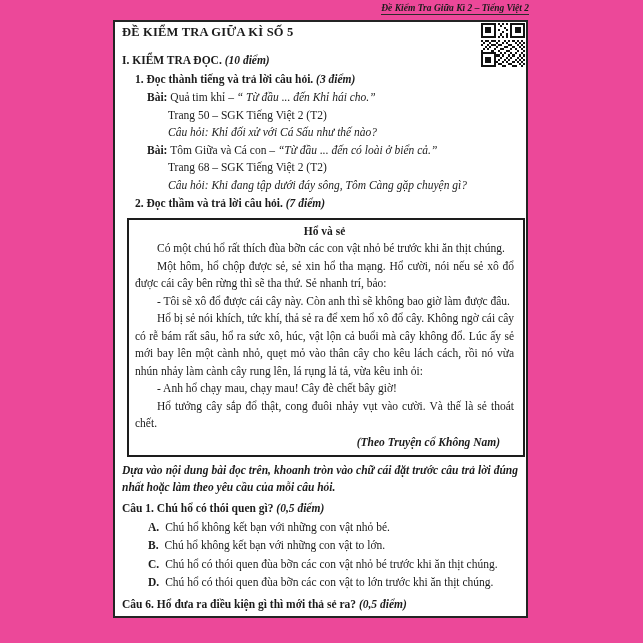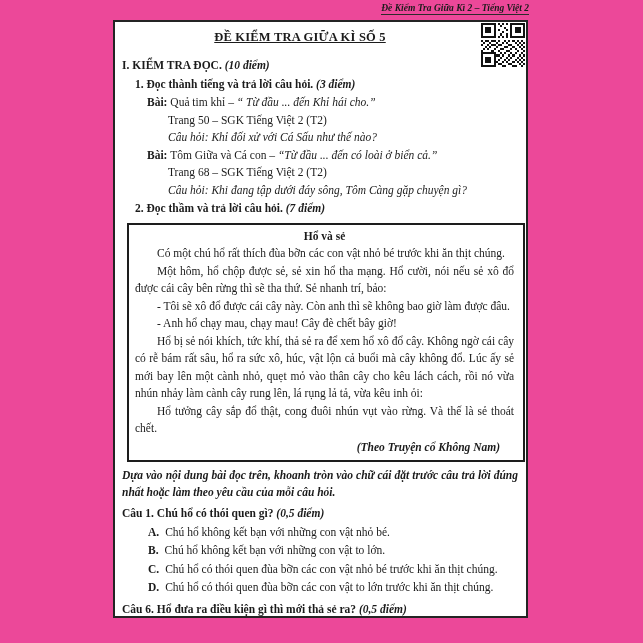--- a/index.html
+++ b/index.html
@@ -14,22 +14,22 @@
   }
   .sheet{
     position:absolute;left:113px;top:20px;width:415px;height:598px;
     box-sizing:border-box;border:2px solid #242424;background:#ffffff;
     padding:2px 8px 0 7px;overflow:hidden;
     font-size:11.5px;line-height:18.5px;
   }
   .qr{position:absolute;top:1px;right:1px;width:44px;height:44px;}
   .qr svg{display:block;width:44px;height:44px;}
   .exam-title{
-    text-align:center;font-weight:bold;font-size:12.5px;
-    margin-top:5px;margin-right:40px;letter-spacing:.2px;line-height:16px;text-decoration:underline;
+    text-align:left;font-weight:bold;font-size:12.5px;
+    margin-right:40px;letter-spacing:.2px;line-height:16px;
   }
   .sec-heading{font-weight:bold;margin-top:11px;line-height:19px;}
   .part-heading{font-weight:bold;margin-left:13px;line-height:19px;}
   .bi{font-style:italic;font-weight:bold;}
   .it{font-style:italic;}
   .b{font-weight:bold;}
   .reading-line{margin-left:25px;line-height:17.5px;}
   .reading-sub{margin-left:46px;line-height:17.5px;}
   .story-box{
     box-sizing:border-box;border:2px solid #1d1d1d;
@@ -136,23 +136,23 @@
       <span>2.</span>
       <span>Đọc thầm và trả lời câu hỏi.</span>
       <span class="bi">(7 điểm)</span>
     </div>
 
     <div class="story-box">
       <div class="story-title">Hổ và sẻ</div>
       <p>Có một chú hổ rất thích đùa bỡn các con vật nhỏ bé trước khi ăn thịt chúng.</p>
       <p>Một hôm, hổ chộp được sẻ, sẻ xin hổ tha mạng. Hổ cười, nói nếu sẻ xô đổ được cái cây bên rừng thì sẽ tha thứ. Sẻ nhanh trí, bảo:</p>
       <p>- Tôi sẽ xô đổ được cái cây này. Còn anh thì sẽ không bao giờ làm được đâu.</p>
+      <p>Hổ bị sẻ nói khích, tức khí, thả sẻ ra để xem hổ xô đổ cây. Không ngờ cái cây có rễ bám rất sâu, hổ ra sức xô, húc, vật lộn cả buổi mà cây không đổ. Lúc ấy sẻ mới bay lên một cành nhỏ, quẹt mỏ vào thân cây cho kêu lách cách, rồi nó vừa nhún nhảy làm cành cây rung lên, lá rụng lả tả, vừa kêu inh ỏi:</p>
       <p>- Anh hổ chạy mau, chạy mau! Cây đè chết bây giờ!</p>
-      <p>Hổ bị sẻ nói khích, tức khí, thả sẻ ra để xem hổ xô đổ cây. Không ngờ cái cây có rễ bám rất sâu, hổ ra sức xô, húc, vật lộn cả buổi mà cây không đổ. Lúc ấy sẻ mới bay lên một cành nhỏ, quẹt mỏ vào thân cây cho kêu lách cách, rồi nó vừa nhún nhảy làm cành cây rung lên, lá rụng lả tả, vừa kêu inh ỏi:</p>
-      <p>Hổ tưởng cây sắp đổ thật, cong đuôi nhún vụt vào rừng. Và thế là sẻ thoát chết.</p>
+      <p>Hổ tưởng cây sắp đổ thật, cong đuôi nhảy vụt vào cười. Và thế là sẻ thoát chết.</p>
       <div class="story-attribution">(Theo Truyện cổ Không Nam)</div>
     </div>
 
     <div class="instruction">Dựa vào nội dung bài đọc trên, khoanh tròn vào chữ cái đặt trước câu trả lời đúng nhất hoặc làm theo yêu cầu của mỗi câu hỏi.</div>
 
     <div>
       <div class="q-heading">
         <span>Câu 1.</span>
         <span>Chú hổ có thói quen gì?</span>
         <span class="bi">(0,5 điểm)</span>

